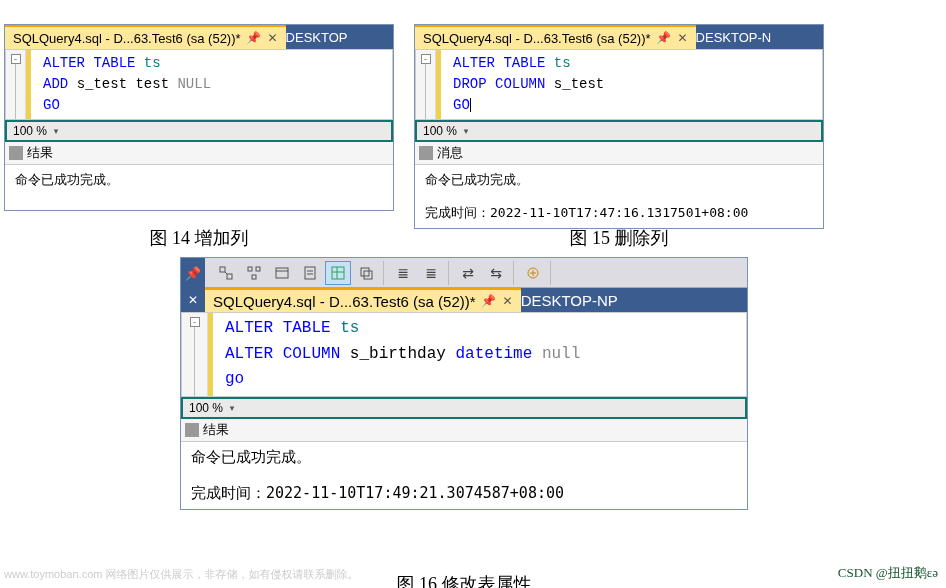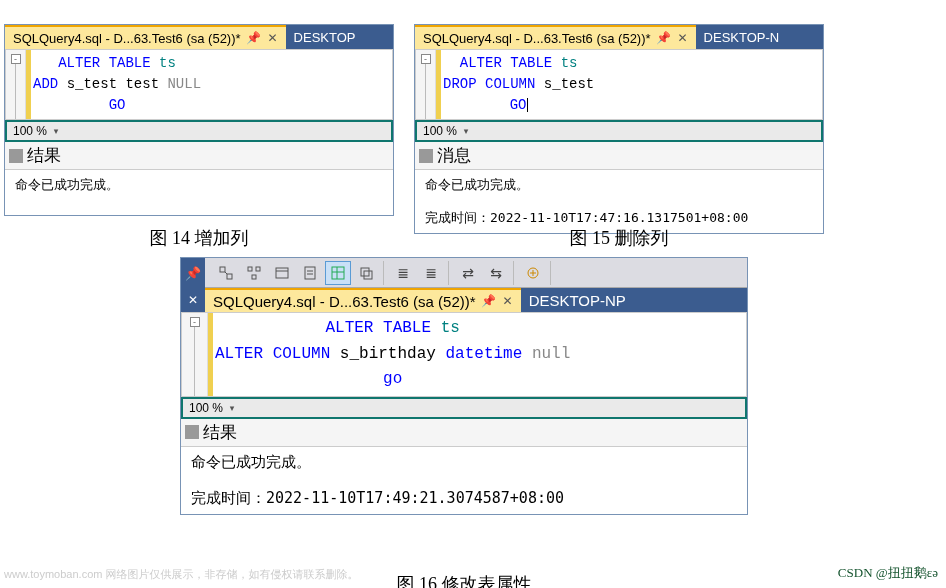--- a/index.html
+++ b/index.html
@@ -20,21 +20,21 @@
     background: #fde89c;
     border-top: 2px solid #f0a500;
     color: #000;
     font-size: 13px;
     gap: 6px;
     white-space: nowrap;
   }
   .tab .pin, .tab .close { color: #555; font-size: 12px; }
   .tab-inactive {
     color: #fff;
-    padding: 0 8px;
+    padding: 0 0;
     display: flex;
     align-items: center;
     font-size: 13px;
   }
   .pin-left {
     width: 24px;
     display: flex;
     align-items: center;
     justify-content: center;
     color: #fff;
@@ -68,25 +68,24 @@
     background: #fff;
   }
   .gutter .collapse-line {
     width: 1px;
     flex: 1;
     background: #bbb;
   }
   .codewrap { display:flex; }
   .yellow-strip { width:5px; background:#f0d050; }
   .code {
-    padding: 3px 2px;
+    padding: 3px 12px;
     font-size: 14px;
     line-height: 1.5;
     white-space: pre;
-    text-align: center;
   }
   .kw { color: #0000ff; }
   .id { color: #008080; }
   .gy { color: #888; }
   .cursor { border-left: 1px solid #000; display:inline-block; height:14px; vertical-align:middle; }
 
   
   .statusbar {
     display: flex;
     align-items: center;
@@ -109,21 +108,21 @@
   }
 
   
   .results-hdr {
     display: flex;
     align-items: center;
     gap: 4px;
     background: #f5f5f5;
     border-bottom: 1px solid #ccc;
     padding: 2px 4px;
-    font-size: 17px;
+    font-size: 13px;
   }
   .results-icon {
     width: 14px; height: 14px;
     background: #999;
     display: inline-block;
   }
   .results-body {
     padding: 6px 10px;
     font-size: 13px;
   }

